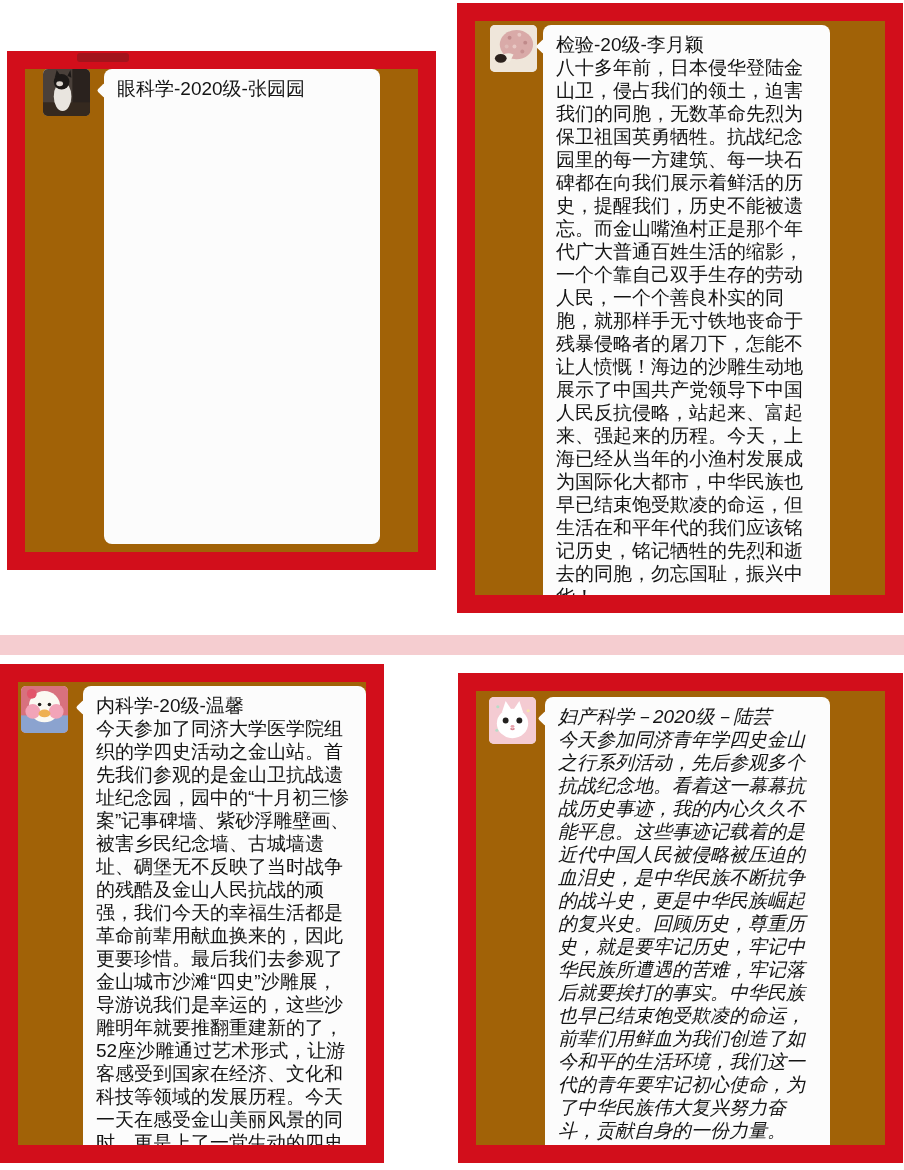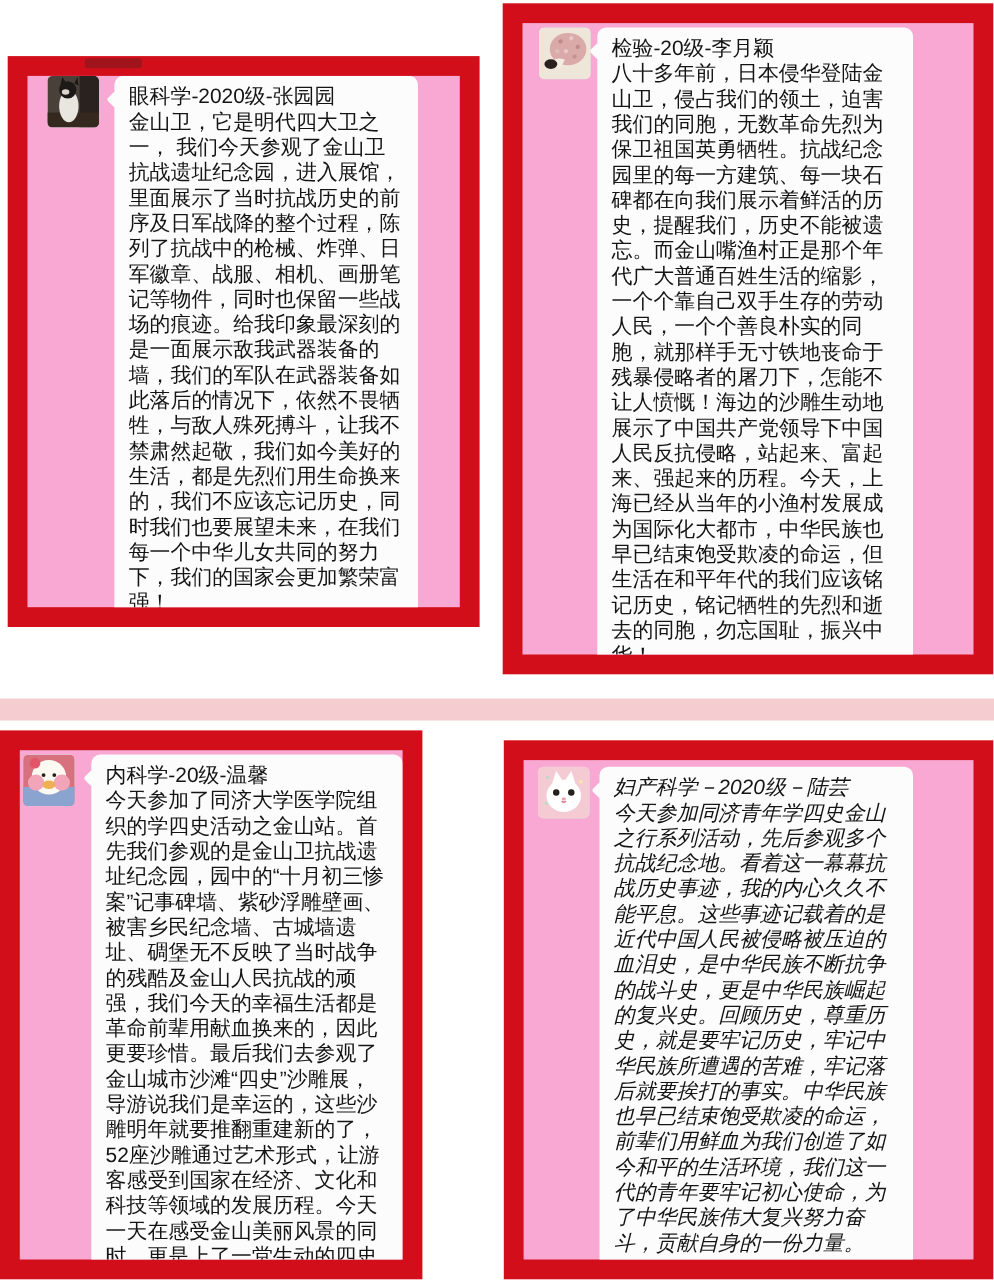--- a/index.html
+++ b/index.html
@@ -5,21 +5,21 @@
   html,body{margin:0;padding:0;background:#ffffff;}
   body{
     font-family:"Liberation Sans","DejaVu Sans",sans-serif;
     width:904px;height:1170px;position:relative;overflow:hidden;
   }
   .canvas{position:absolute;inset:0;width:904px;height:1170px;background:#ffffff;}
 
   
   .panel{position:absolute;background:#d20e1b;box-sizing:border-box;}
   .panel-inner{
-    position:absolute;background:#f9a8d4;box-sizing:border-box;
+    position:absolute;background:#a16207;box-sizing:border-box;
     display:flex;align-items:flex-start;overflow:hidden;
   }
   .panel-tl{left:7px;top:51px;width:429px;height:519px;}
   .panel-tl .panel-inner{left:18px;top:18px;right:18px;bottom:18px;padding:0 0 0 18px;}
   .panel-tr{left:457px;top:3px;width:446px;height:610px;}
   .panel-tr .panel-inner{left:18px;top:18px;right:18px;bottom:18px;padding:4px 0 0 15px;}
   .panel-bl{left:0px;top:664px;width:384px;height:499px;}
   .panel-bl .panel-inner{left:18px;top:18px;right:18px;bottom:18px;padding:4px 0 0 3px;}
   .panel-br{left:458px;top:673px;width:445px;height:490px;font-style:italic;}
   .panel-br .panel-inner{left:18px;top:18px;right:18px;bottom:18px;padding:6px 0 0 13px;}
@@ -74,21 +74,20 @@
           <ellipse cx="20" cy="28" rx="9" ry="15" fill="#e9e5df"></ellipse>
           <circle cx="19" cy="13" r="8" fill="#1d1917"></circle>
           <polygon points="12,9 14,1 18,7" fill="#1d1917"></polygon>
           <polygon points="25,7 28,1 29,9" fill="#1d1917"></polygon>
           <ellipse cx="17" cy="15" rx="3.5" ry="2.5" fill="#dcd6cf"></ellipse>
         </svg>
       </div>
       <div class="bubble bubble-tl">
         <div class="tail"></div>
         <div class="msg-name">眼科学-2020级-张园园</div>
-        <div class="msg-body">金山卫，它是明代四大卫之一， 我们今天参观了金山卫抗战遗址纪念园，进入展馆，里面展示了当时抗战历史的前序及日军战降的整个过程，陈列了抗战中的枪械、炸弹、日军徽章、战服、相机、画册笔记等物件，同时也保留一些战场的痕迹。给我印象最深刻的是一面展示敌我武器装备的墙，我们的军队在武器装备如此落后的情况下，依然不畏牺牲，与敌人殊死搏斗，让我不禁肃然起敬，我们如今美好的生活，都是先烈们用生命换来的，我们不应该忘记历史，同时我们也要展望未来，在我们每一个中华儿女共同的努力下，我们的国家会更加繁荣富强！</div>
       </div>
     </div>
   </div>
 
   <div class="panel panel-tr">
     <div class="panel-inner">
       <div class="avatar">
         <svg viewBox="0 0 48 48" xmlns="http://www.w3.org/2000/svg">
           <rect width="48" height="48" fill="#efe6da"></rect>
           <ellipse cx="27" cy="20" rx="17" ry="15" fill="#d9aaa8"></ellipse>

